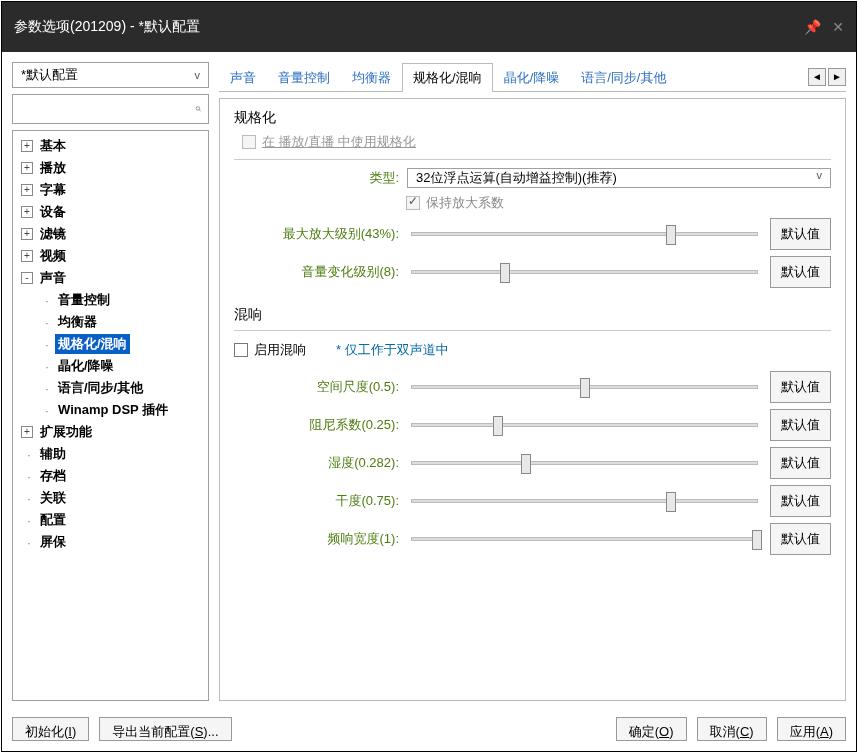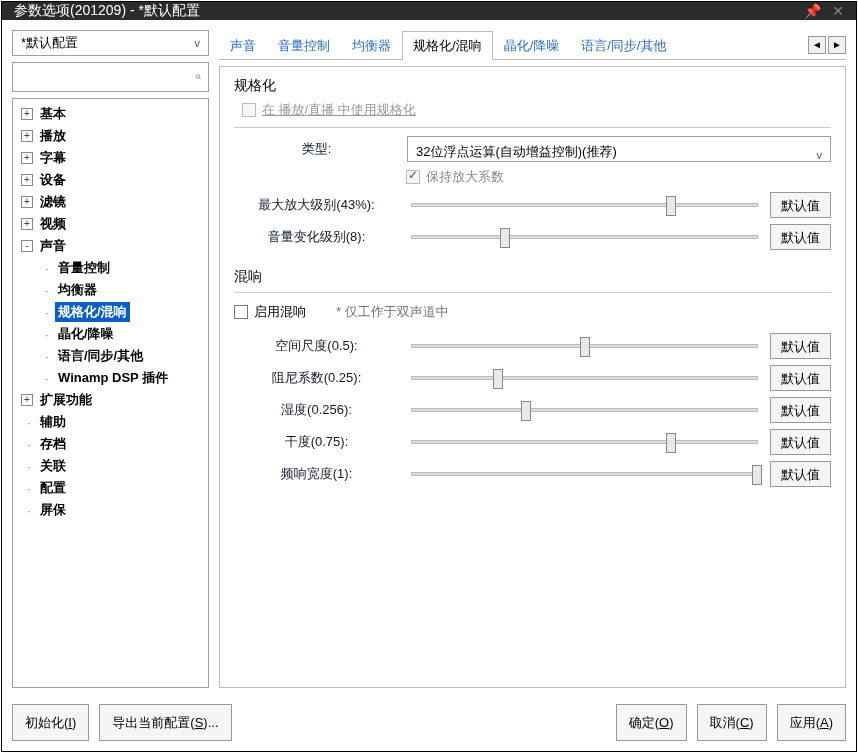--- a/index.html
+++ b/index.html
@@ -1,18 +1,18 @@
 <!DOCTYPE html>
 <html><head>
 <meta charset="utf-8">
 <style>
 * { box-sizing: border-box; margin: 0; padding: 0; font-family: "Microsoft YaHei", "SimSun", sans-serif; }
 body { background: #fff; width: 858px; height: 753px; overflow: hidden; }
 .window { border: 1px solid #000; width: 856px; height: 751px; margin: 1px; display: flex; flex-direction: column; }
-.titlebar { background: #2b2b2b; color: #fff; height: 18px; display: flex; align-items: center; padding: 0 12px; font-size: 14px; }
+.titlebar { background: #2b2b2b; color: #fff; height: 50px; display: flex; align-items: center; padding: 0 12px; font-size: 14px; }
 .titlebar-text { flex: 1; }
 .titlebar-icons { display: flex; gap: 10px; color: #888; }
 .titlebar-icons span { cursor: default; }
 .body-area { flex: 1; display: flex; flex-direction: column; padding: 10px; gap: 8px; }
 .combo { border: 1px solid #a0a0a0; height: 26px; display: flex; align-items: center; padding: 0 8px; font-size: 13px; background: #fff; position: relative; }
 .combo .arrow { margin-left: auto; color: #555; font-size: 11px; }
 .search-box { border: 1px solid #a0a0a0; height: 30px; display: flex; align-items: center; padding: 0 6px; background: #fff; }
 .search-input { flex: 1; border: none; outline: none; font-size: 13px; }
 .search-icon { width: 18px; height: 18px; color: #555; }
 .tree-container { border: 1px solid #a0a0a0; flex: 1; overflow: auto; padding: 4px 2px; font-size: 13px; background: #fff; }
@@ -37,34 +37,34 @@
 .checkbox-row { display: flex; align-items: center; gap: 6px; margin: 2px 0; }
 .checkbox-row.indent { padding-left: 20px; text-decoration: underline; }
 .checkbox-row.disabled { color: #999; }
 .chk { width: 14px; height: 14px; border: 1px solid #777; display: inline-block; background: #fff; position: relative; }
 .chk.disabled { border-color: #bbb; background: #f5f5f5; }
 .chk.checked::after { content: "✓"; position: absolute; top: -3px; left: 1px; font-size: 12px; color: #555; }
 
 .divider { border-top: 1px solid #ccc; margin: 8px 0; }
 
 .form-row { display: flex; align-items: center; margin: 6px 0; gap: 8px; }
-.form-label { width: 165px; text-align: center; color: #0f172a; font-size: 13px; }
-.select-box { flex: 1; border: 1px solid #a0a0a0; height: 26px; display: flex; align-items: flex-end; padding: 0 8px; font-size: 13px; background: #fff; }
+.form-label { width: 165px; text-align: right; color: #4d7c0f; font-size: 13px; }
+.select-box { flex: 1; border: 1px solid #a0a0a0; height: 20px; display: flex; align-items: flex-start; padding: 0 8px; font-size: 13px; background: #fff; }
 .select-box .arrow { margin-left: auto; font-size: 11px; color: #555; }
 .slider-track { flex: 1; height: 4px; background: #ddd; border: 1px solid #bbb; position: relative; margin: 0 4px; }
 .slider-thumb { position: absolute; top: -8px; width: 10px; height: 20px; background: #e8e8e8; border: 1px solid #888; transform: translateX(-50%); }
-.btn-default { border: 1px solid #999; background: #f5f5f5; padding: 4px 10px; font-size: 13px; height: 26px; }
+.btn-default { border: 1px solid #999; background: #f5f5f5; padding: 4px 10px; font-size: 13px; height: 32px; }
 .keep-coef { display: flex; align-items: center; gap: 6px; margin-left: 172px; color: #888; }
 
 .reverb-header { display: flex; align-items: center; gap: 30px; margin: 6px 0 10px 0; }
-.reverb-note { color: #737373; }
+.reverb-note { color: #0369a1; }
 
 .bottom-bar { display: flex; padding: 6px 10px 10px 10px; gap: 10px; }
 .bottom-bar .spacer { flex: 1; }
-.btn { border: 1px solid #999; background: #f5f5f5; padding: 5px 12px; font-size: 13px; height: 37px; }
+.btn { border: 1px solid #999; background: #f5f5f5; padding: 5px 12px; font-size: 13px; height: 24px; }
 .underline { text-decoration: underline; }
 
 .content-row { display: flex; flex: 1; gap: 10px; min-height: 0; }
 .left-stack { width: 197px; display: flex; flex-direction: column; gap: 6px; }
 </style>
 </head>
 <body>
 
 <div class="window">
   <div class="titlebar">
@@ -243,21 +243,21 @@
             <button class="btn-default">默认值</button>
           </div>
           <div class="form-row">
             <div class="form-label">阻尼系数(0.25):</div>
             <div class="slider-track">
                 <div class="slider-thumb" style="left:25%"></div>
               </div>
             <button class="btn-default">默认值</button>
           </div>
           <div class="form-row">
-            <div class="form-label">湿度(0.256):</div>
+            <div class="form-label">湿度(0.282):</div>
             <div class="slider-track">
                 <div class="slider-thumb" style="left:33%"></div>
               </div>
             <button class="btn-default">默认值</button>
           </div>
           <div class="form-row">
             <div class="form-label">干度(0.75):</div>
             <div class="slider-track">
                 <div class="slider-thumb" style="left:75%"></div>
               </div>

